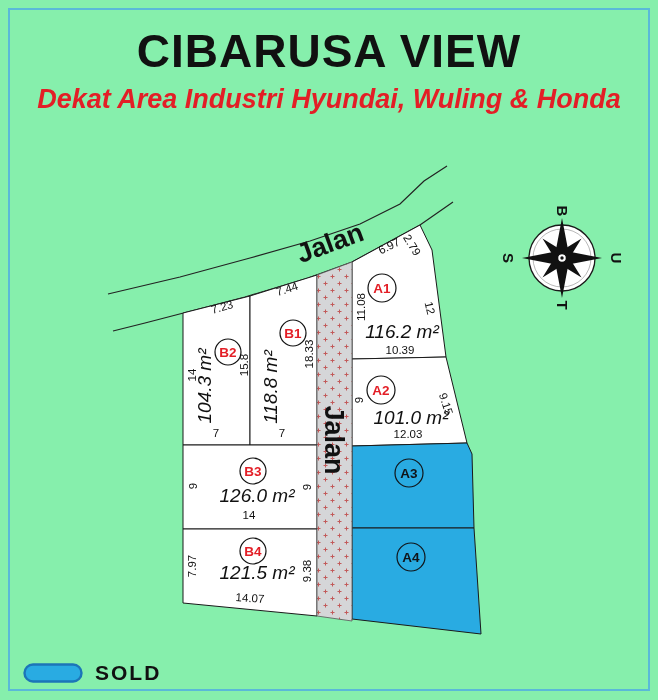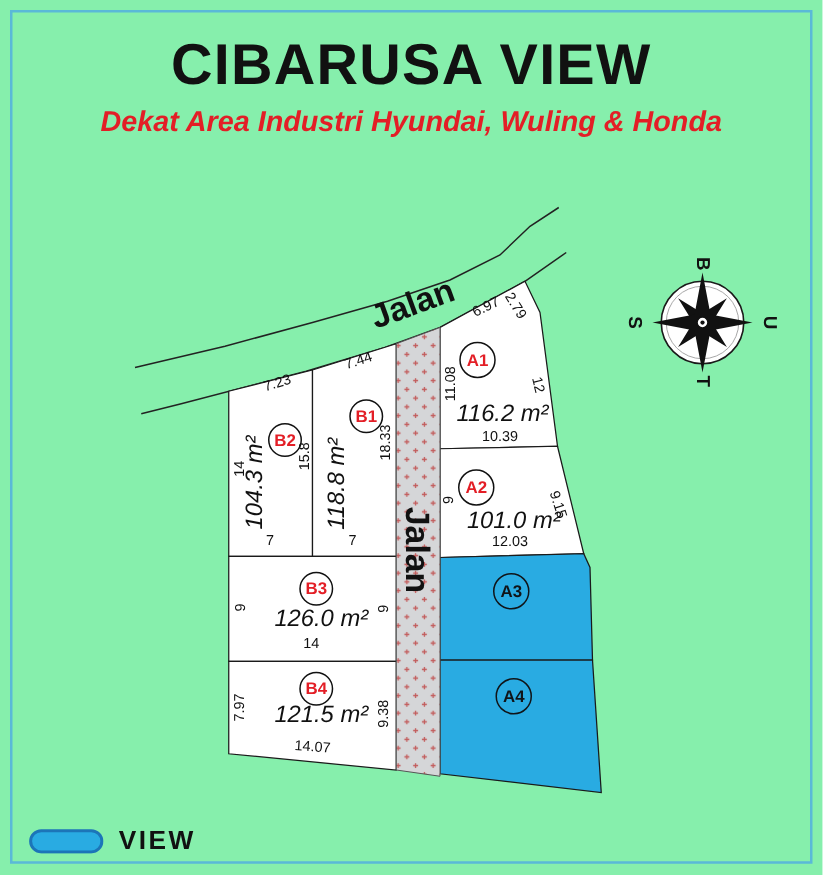--- a/index.html
+++ b/index.html
@@ -2,21 +2,21 @@
 <html><head>
 <meta charset="utf-8">
 <style>
   html,body{margin:0;padding:0;background:#fff;}
   #page{position:relative;width:658px;height:700px;background:#86efac;overflow:hidden;
         font-family:"Liberation Sans",sans-serif;}
   #frame{position:absolute;left:8px;top:8px;right:8px;bottom:9px;border:2px solid #5ab9d8;pointer-events:none;}
   #title{position:absolute;left:0;top:24px;width:658px;text-align:center;
          font-size:46px;font-weight:bold;letter-spacing:1px;color:#111;}
   #subtitle{position:absolute;left:0;top:84px;width:658px;text-align:center;
-            font-size:23px;font-style:italic;font-weight:bold;color:#e31e26;}
+            font-size:27px;font-style:italic;font-weight:bold;color:#e31e26;}
   svg text{font-family:"Liberation Sans",sans-serif;}
   .dim{font-size:11.5px;fill:#111;}
   .area{font-size:19px;font-style:italic;fill:#111;}
   .plotId{font-size:13.5px;font-weight:bold;fill:#e31e26;}
   .plotIdDark{font-size:13.5px;font-weight:bold;fill:#101418;}
   .roadLbl{font-size:27px;font-weight:bold;fill:#111;}
   .compassLetter{font-size:15px;font-weight:bold;fill:#111;}
   #legend{position:absolute;left:23px;top:661px;display:flex;align-items:center;gap:12px;}
   #legend .lbl{font-size:21px;font-weight:bold;letter-spacing:2px;color:#111;}
 </style>
@@ -116,15 +116,15 @@
       <text class="compassLetter" x="54" y="0" fill="#c00000" text-anchor="middle" dominant-baseline="central" transform="rotate(90 54 0)">U</text>
       <text class="compassLetter" x="0" y="47" text-anchor="middle" dominant-baseline="central" transform="rotate(90 0 47)">T</text>
       <text class="compassLetter" x="-54" y="0" text-anchor="middle" dominant-baseline="central" transform="rotate(90 -54 0)">S</text>
     </g>
   </svg>
 
   <div id="legend">
     <svg width="60" height="20" viewBox="0 0 60 20">
       <rect x="1.5" y="1.5" width="57" height="17" rx="8.5" fill="#29abe2" stroke="#1c75b8" stroke-width="2.4"></rect>
     </svg>
-    <span class="lbl">VIEW</span>
+    <span class="lbl">SOLD</span>
   </div>
 </div>
 
 </body></html>

